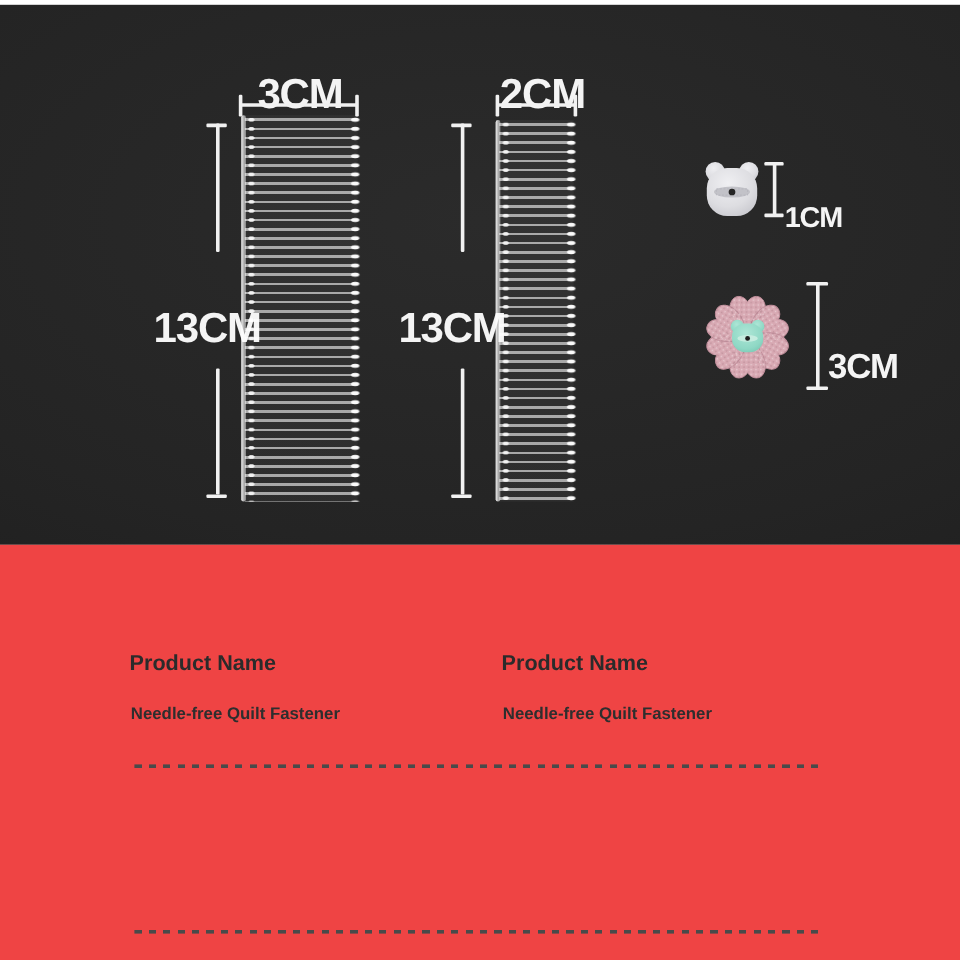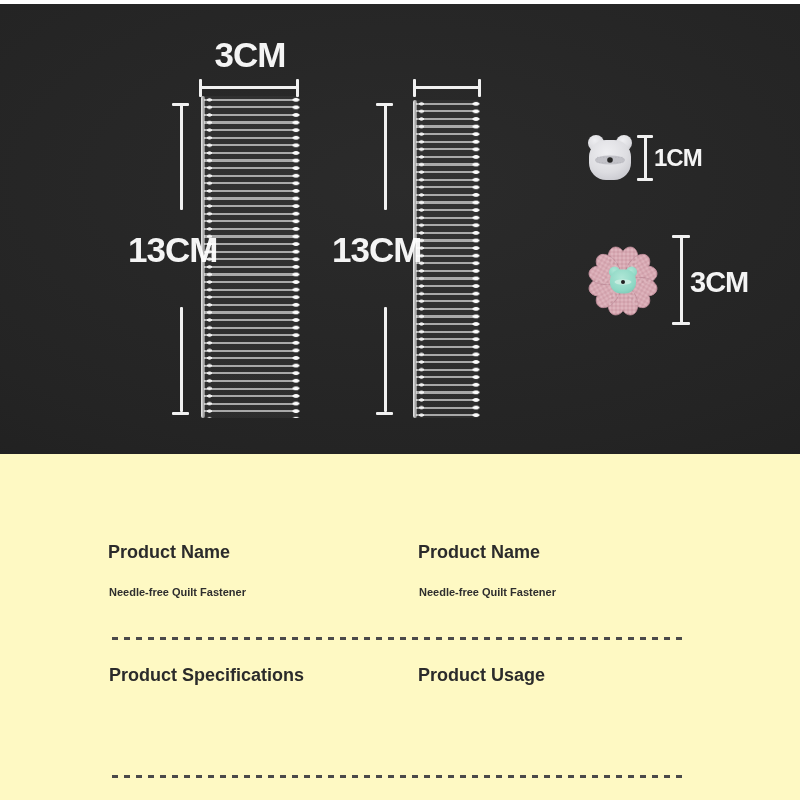--- a/index.html
+++ b/index.html
@@ -8,21 +8,21 @@
     font-family:"Liberation Sans",sans-serif;background:#ffffff;
   }
   
   .top-strip{position:absolute;left:0;top:0;width:800px;height:4px;background:#ffffff;}
   .dark-panel{
     position:absolute;left:0;top:4px;width:800px;height:450px;
     background:radial-gradient(120% 110% at 50% 40%, #2b2b2b 0%, #242424 55%, #1c1c1c 100%);
   }
   .dim-label{
     position:absolute;color:#f4f4f4;font-weight:700;text-align:center;
-    letter-spacing:-1px;line-height:1;white-space:nowrap;
+    letter-spacing:-1px;line-height:1;white-space:nowrap;margin-top:24px;
   }
   .dim-xl{font-size:35px;}
   .dim-lg{font-size:29px;}
   .dim-md{font-size:24px;}
   .mline{position:absolute;background:#f1f1f1;border-radius:1px;}
   .mline.h{height:3px;}
   .mline.v{width:3px;}
   .tick-v{position:absolute;width:3px;height:18px;background:#f1f1f1;border-radius:1px;}
   .cap-h{position:absolute;height:3px;background:#f1f1f1;border-radius:1px;}
   
@@ -42,27 +42,27 @@
     position:absolute;left:4px;top:0;bottom:0;width:9px;
     background-image:radial-gradient(ellipse 4px 2.4px at 4.5px 3.8px, rgba(255,255,255,.85) 55%, rgba(255,255,255,0) 75%);
     background-size:9px 7.6px;background-repeat:repeat-y;
   }
   .comb .bulbs-right{
     position:absolute;right:0;top:0;bottom:0;width:12px;
     background-image:radial-gradient(ellipse 5.5px 2.7px at 6px 3.8px, rgba(255,255,255,.95) 55%, rgba(255,255,255,0) 75%);
     background-size:12px 7.6px;background-repeat:repeat-y;
   }
   
-  .info-panel{position:absolute;left:0;top:454px;width:800px;height:346px;background:#fef9c3;}
+  .info-panel{position:absolute;left:0;top:454px;width:800px;height:346px;background:#ef4444;}
   .cell-label{
     position:absolute;font-size:18px;font-weight:700;color:#2b2b2b;
     line-height:1.15;white-space:nowrap;letter-spacing:0;
   }
   .cell-value{
-    position:absolute;font-size:11px;font-weight:700;color:#2e2e2e;
+    position:absolute;font-size:14px;font-weight:700;color:#2e2e2e;
     line-height:1.15;white-space:nowrap;
   }
   .dashed-divider{
     position:absolute;height:2.5px;
     background:repeating-linear-gradient(to right,#4a4a4a 0 6px, transparent 6px 12px);
   }
   svg{display:block;}
 </style>
 </head>
 <body>
@@ -84,20 +84,21 @@
     <div class="mline v" style="left:180px;top:303px;height:105px;"></div>
     <div class="cap-h" style="left:172px;top:408px;width:17px;"></div>
 
     <div class="comb" style="left:201px;top:92px;width:101px;height:322px;">
       <div class="pins"></div>
       <div class="spine"></div>
       <div class="bulbs-left"></div>
       <div class="bulbs-right"></div>
     </div>
 
+    <div class="dim-label dim-xl" style="left:400px;top:33px;width:104px;">2CM</div>
     <div class="mline h" style="left:414px;top:82px;width:66px;"></div>
     <div class="tick-v" style="left:413px;top:75px;"></div>
     <div class="tick-v" style="left:478px;top:75px;"></div>
 
     <div class="cap-h" style="left:376px;top:99px;width:17px;"></div>
     <div class="mline v" style="left:384px;top:99px;height:107px;"></div>
     <div class="dim-label dim-xl" style="left:332px;top:228px;width:80px;">13CM</div>
     <div class="mline v" style="left:384px;top:303px;height:105px;"></div>
     <div class="cap-h" style="left:376px;top:408px;width:17px;"></div>
 
@@ -179,21 +180,19 @@
   <section class="info-panel">
 
     <div class="cell-label" style="left:108px;top:88px;">Product Name</div>
     <div class="cell-value" style="left:109px;top:132px;">Needle-free Quilt Fastener</div>
 
     <div class="cell-label" style="left:418px;top:88px;">Product Name</div>
     <div class="cell-value" style="left:419px;top:132px;">Needle-free Quilt Fastener</div>
 
     <div class="dashed-divider" style="left:112px;top:183px;width:571px;"></div>
 
-    <div class="cell-label" style="left:109px;top:211px;">Product Specifications</div>
 
-    <div class="cell-label" style="left:418px;top:211px;">Product Usage</div>
 
     <div class="dashed-divider" style="left:112px;top:321px;width:571px;"></div>
 
   </section>
 
 </div>
 
 </body></html>

